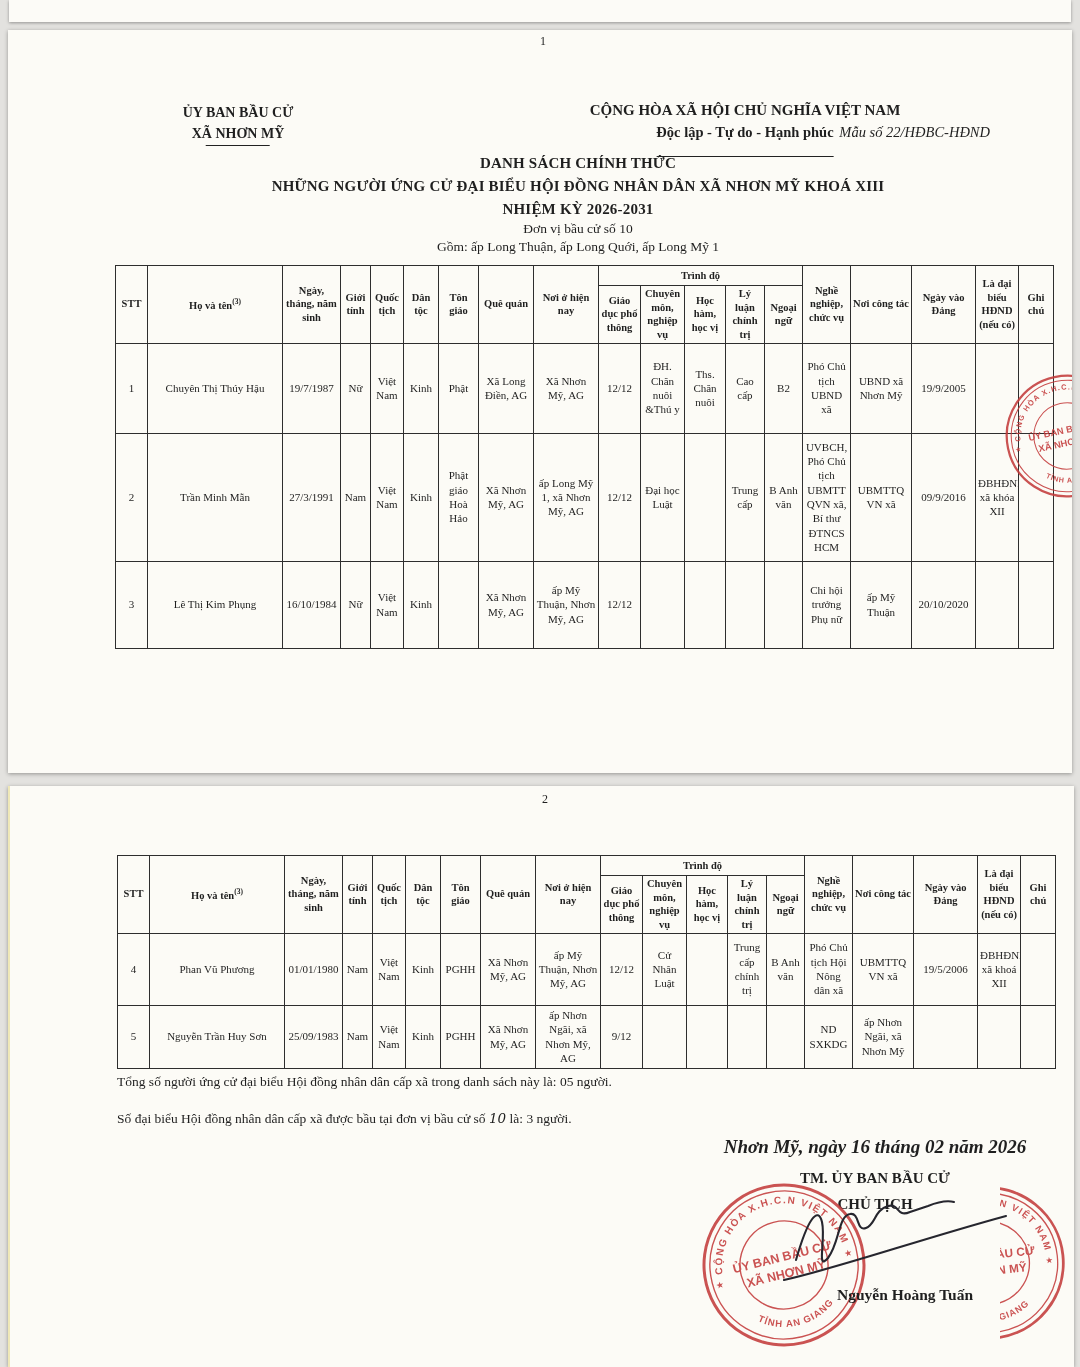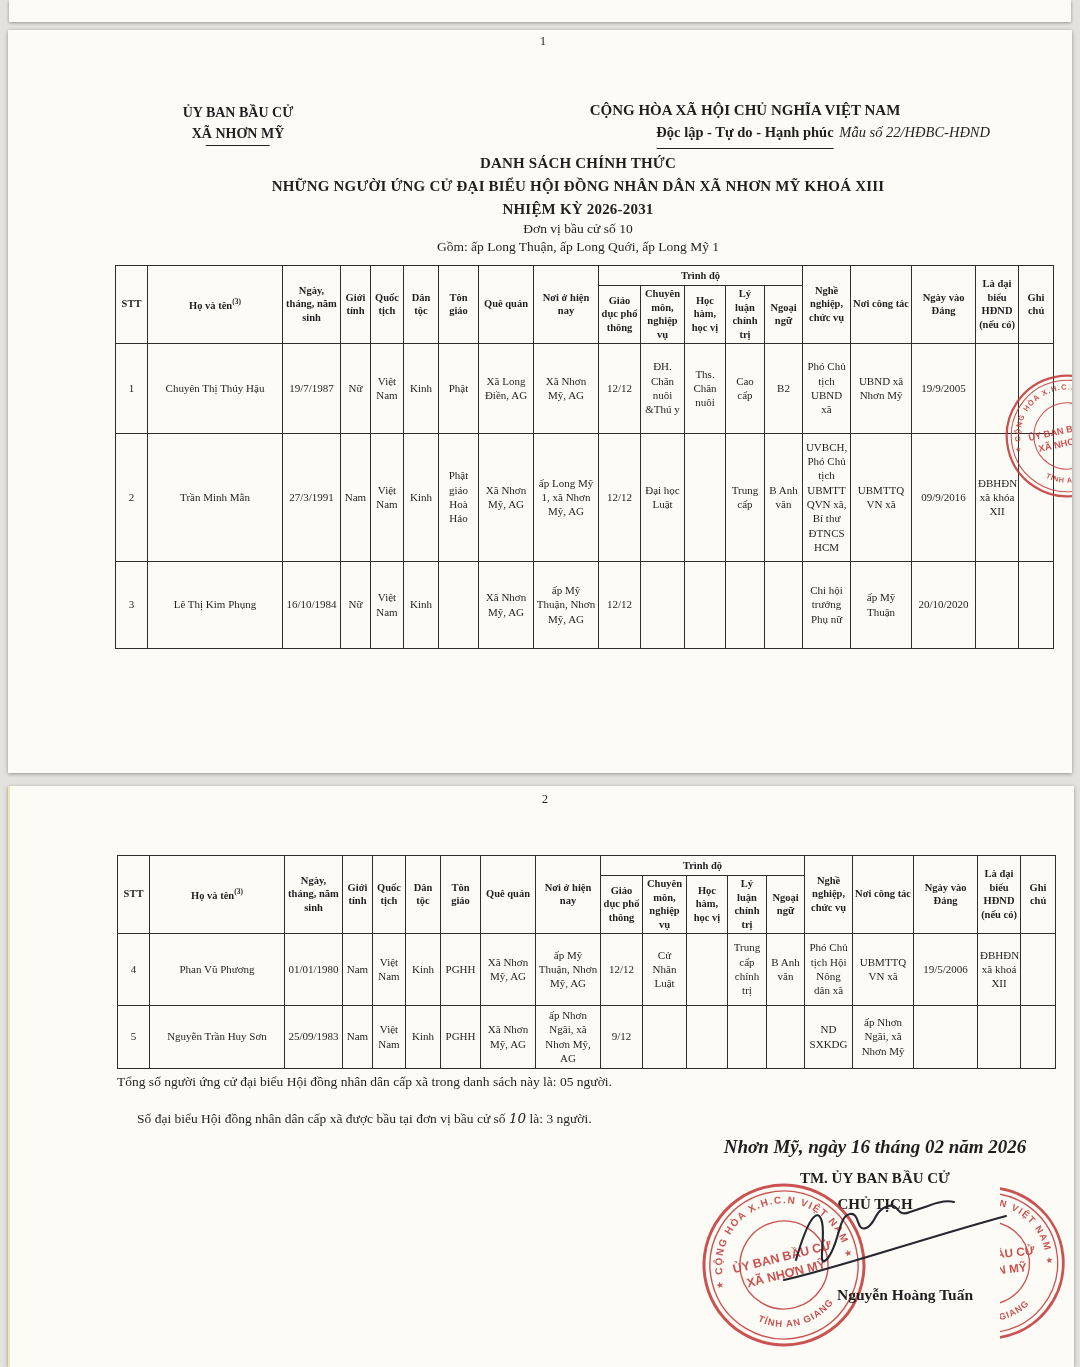--- a/index.html
+++ b/index.html
@@ -19,21 +19,21 @@
   }
   .page1{top:30px;height:743px;}
   .page2{top:786px;height:581px;border-left:2px solid #efe8b8;}
   .abs{position:absolute;}
   .ctr{transform:translateX(-50%);text-align:center;white-space:nowrap;}
   .pagenum{font-size:12px;}
   .form-no{font-style:italic;font-size:14.5px;margin-top:44px;}
   .issuer{font-weight:bold;font-size:14px;line-height:1.5;}
   .issuer .uline{display:block;width:64px;border-top:1.5px solid #222;margin:1px auto 0;}
   .national{font-weight:bold;font-size:15px;line-height:1.45;}
-  .national .motto{font-size:14.5px;border-bottom:1.5px solid #222;padding-bottom:5px;display:inline-block;text-align:right;}
+  .national .motto{font-size:14.5px;border-bottom:1.5px solid #222;padding-bottom:13px;display:inline-block;text-align:right;}
   .doc-title{font-weight:bold;font-size:15px;letter-spacing:.2px;}
   .doc-sub{font-size:13.5px;}
   table.cand{
     position:absolute;border-collapse:collapse;table-layout:fixed;
     width:938px;left:107px;
   }
   .page1 table.cand{top:235px;}
   .page2 table.cand{top:69px;}
   table.cand th,table.cand td{
     border:1px solid #2e2e2e;text-align:center;vertical-align:middle;
@@ -315,21 +315,21 @@
           <td>ND SXKDG</td>
           <td>ấp Nhơn Ngãi, xã Nhơn Mỹ</td>
           <td></td>
           <td class="cell-small"></td>
           <td></td>
         </tr>
       </tbody>
   </table>
 
   <div class="abs summary" style="left:107px;top:288px;">Tổng số người ứng cử đại biểu Hội đồng nhân dân cấp xã trong danh sách này là: 05 người.</div>
-  <div class="abs summary" style="left:107px;top:324px;margin-left:20px;"><span>Số đại biểu Hội đồng nhân dân cấp xã được bầu tại đơn vị bầu cử số </span><span class="hand-num">10</span><span> là: 3 người.</span></div>
+  <div class="abs summary" style="left:107px;top:324px;"><span>Số đại biểu Hội đồng nhân dân cấp xã được bầu tại đơn vị bầu cử số </span><span class="hand-num">10</span><span> là: 3 người.</span></div>
 
   <div class="abs ctr date-line" style="left:865px;top:350px;">Nhơn Mỹ, ngày 16 tháng 02 năm 2026</div>
   <div class="abs ctr sign-block" style="left:865px;top:380px;">
     <span>TM. ỦY BAN BẦU CỬ</span><br>
     <span>CHỦ TỊCH</span>
   </div>
 
   <svg class="abs stamp" style="left:689px;top:394px;transform:rotate(-14deg);" width="170" height="170" viewBox="0 0 170 170">
     <circle cx="85" cy="85" r="80" stroke-width="3"></circle>
     <circle cx="85" cy="85" r="74" stroke-width="1.4"></circle>

